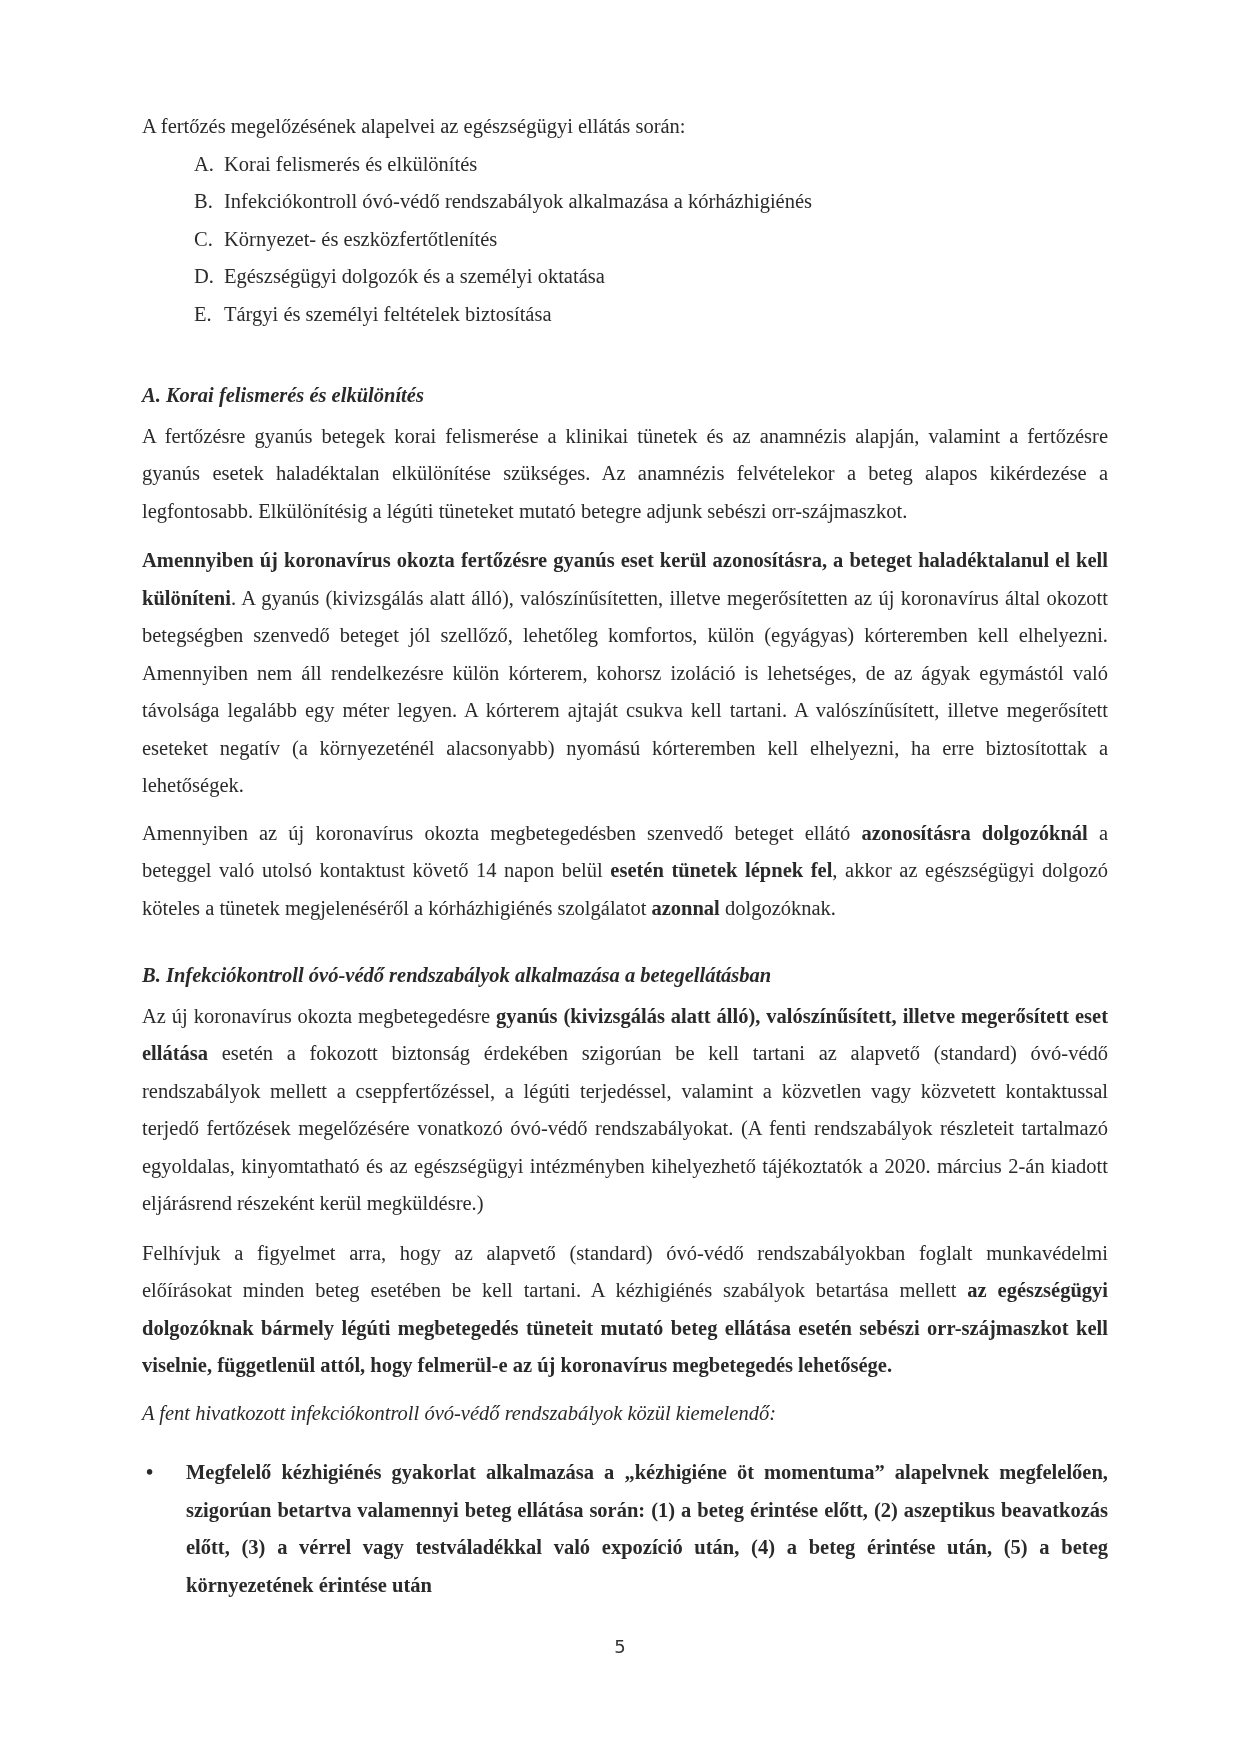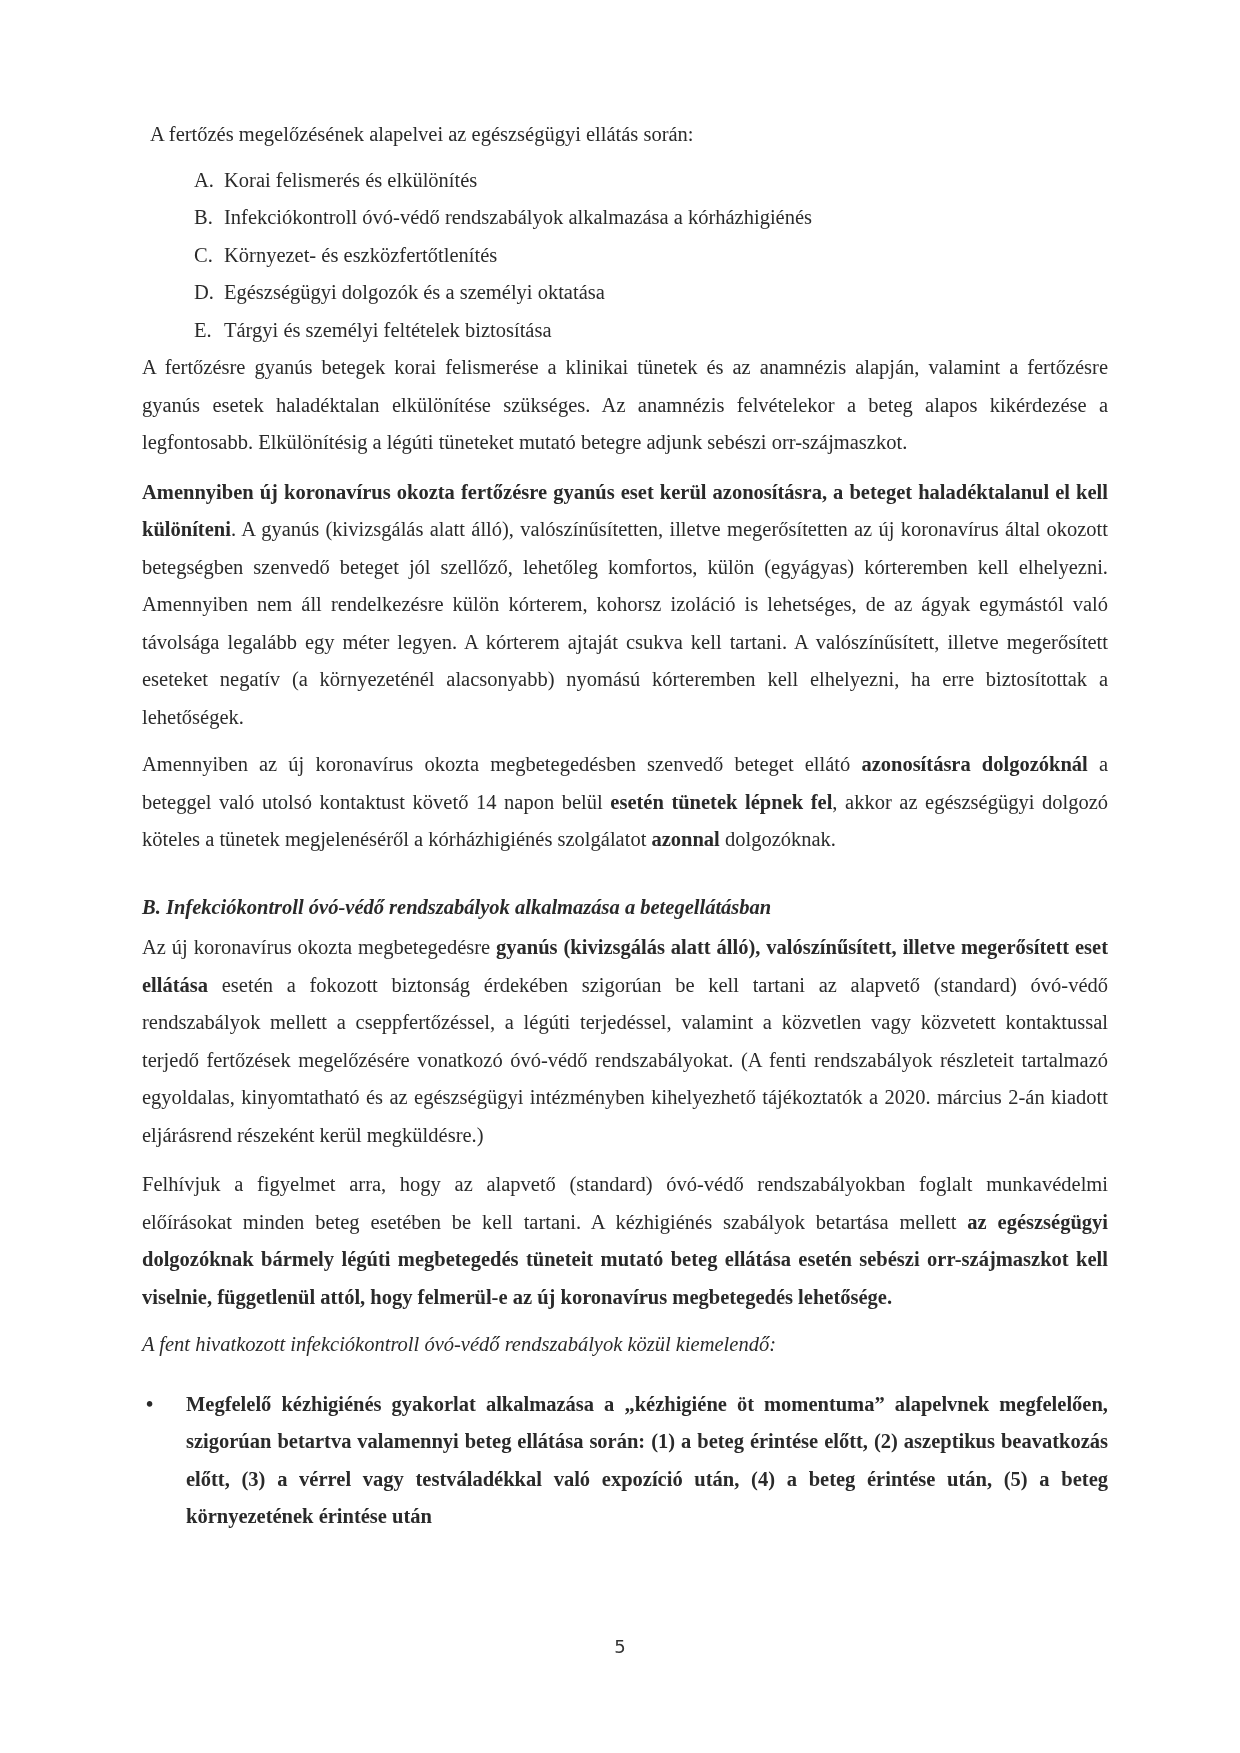--- a/index.html
+++ b/index.html
@@ -16,21 +16,21 @@
       color: #2a2a2a;
     }
     .page {
       position: absolute;
       left: 142px;
       top: 108px;
       width: 966px;
       font-size: 20.5px;
       line-height: 37.5px;
     }
-    .intro { margin: 8px; }
+    .intro { margin: 0; }
     .outline {
       list-style: none;
       margin: 0;
       padding: 0 0 0 52px;
     }
     .outline li { margin: 0; display: flex; }
     .outline .letter { display: inline-block; width: 30px; }
     .section-title {
       font-style: italic;
       font-weight: bold;
@@ -96,20 +96,21 @@
     <li>
       <span class="letter">D.</span>
       <span>Egészségügyi dolgozók és a személyi oktatása</span>
     </li>
     <li>
       <span class="letter">E.</span>
       <span>Tárgyi és személyi feltételek biztosítása</span>
     </li>
   </ul>
 
+  <div class="section-title">A. Korai felismerés és elkülönítés</div>
 
   <p class="body tight">A fertőzésre gyanús betegek korai felismerése a klinikai tünetek és az anamnézis alapján, valamint a fertőzésre gyanús esetek haladéktalan elkülönítése szükséges. Az anamnézis felvételekor a beteg alapos kikérdezése a legfontosabb. Elkülönítésig a légúti tüneteket mutató betegre adjunk sebészi orr-szájmaszkot.</p>
 
   <p class="body"><b>Amennyiben új koronavírus okozta fertőzésre gyanús eset kerül azonosításra, a beteget haladéktalanul el kell különíteni</b><span>. A gyanús (kivizsgálás alatt álló), valószínűsítetten, illetve megerősítetten az új koronavírus által okozott betegségben szenvedő beteget jól szellőző, lehetőleg komfortos, külön (egyágyas) kórteremben kell elhelyezni. Amennyiben nem áll rendelkezésre külön kórterem, kohorsz izoláció is lehetséges, de az ágyak egymástól való távolsága legalább egy méter legyen. A kórterem ajtaját csukva kell tartani. A valószínűsített, illetve megerősített eseteket negatív (a környezeténél alacsonyabb) nyomású kórteremben kell elhelyezni, ha erre biztosítottak a lehetőségek.</span></p>
 
   <p class="body"><span>Amennyiben az új koronavírus okozta megbetegedésben szenvedő beteget ellátó </span><b>azonosításra dolgozóknál</b><span> a beteggel való utolsó kontaktust követő 14 napon belül </span><b>esetén tünetek lépnek fel</b><span>, akkor az egészségügyi dolgozó köteles a tünetek megjelenéséről a kórházhigiénés szolgálatot </span><b>azonnal</b><span> dolgozóknak.</span></p>
 
   <div class="section-title" style="margin-top:30px;">B. Infekciókontroll óvó-védő rendszabályok alkalmazása a betegellátásban</div>
 
   <p class="body tight"><span>Az új koronavírus okozta megbetegedésre </span><b>gyanús (kivizsgálás alatt álló), valószínűsített, illetve megerősített eset ellátása</b><span> esetén a fokozott biztonság érdekében szigorúan be kell tartani az alapvető (standard) óvó-védő rendszabályok mellett a cseppfertőzéssel, a légúti terjedéssel, valamint a közvetlen vagy közvetett kontaktussal terjedő fertőzések megelőzésére vonatkozó óvó-védő rendszabályokat. (A fenti rendszabályok részleteit tartalmazó egyoldalas, kinyomtatható és az egészségügyi intézményben kihelyezhető tájékoztatók a 2020. március 2-án kiadott eljárásrend részeként kerül megküldésre.)</span></p>

